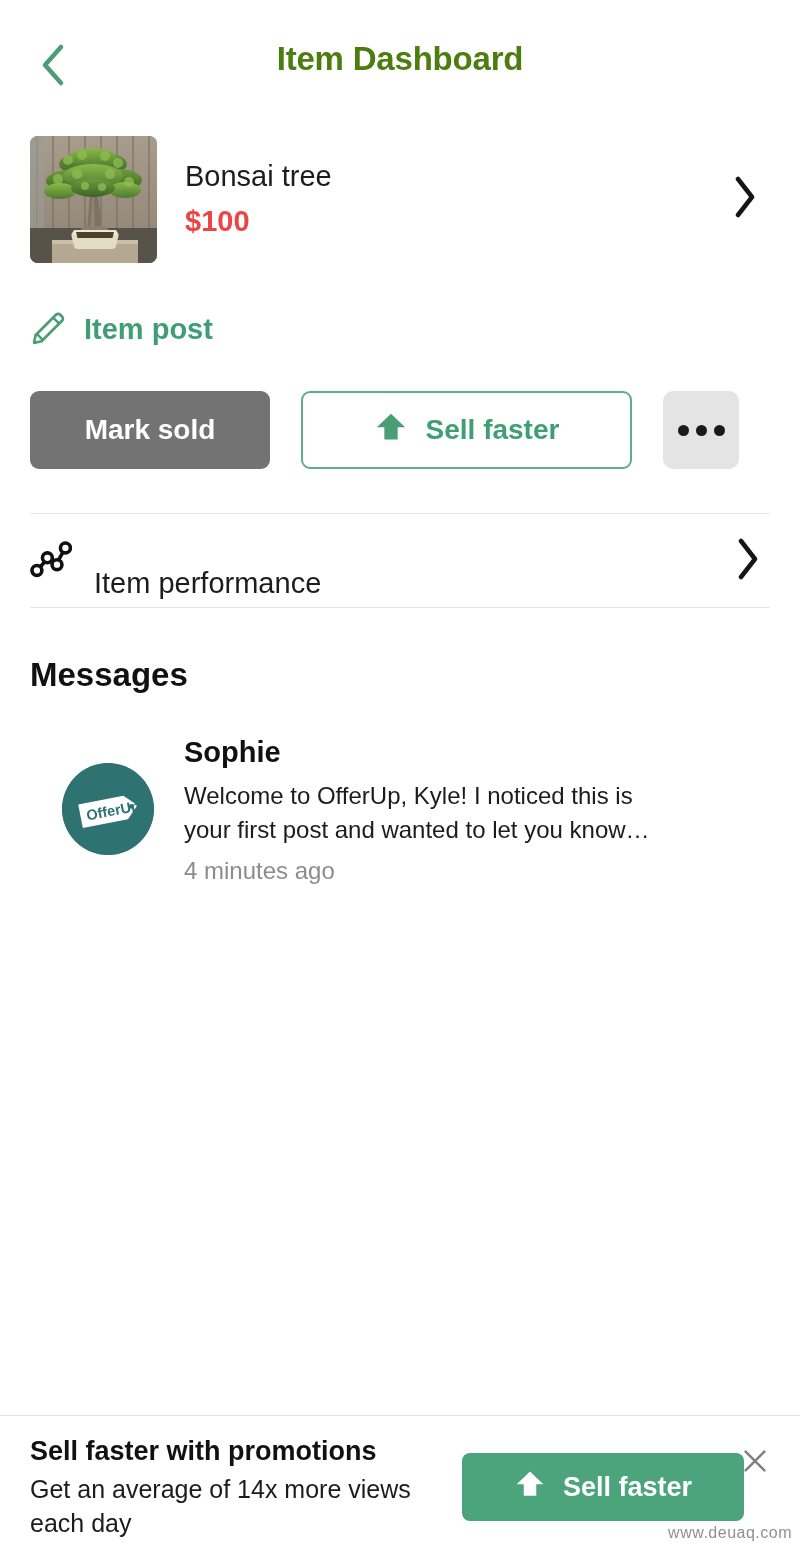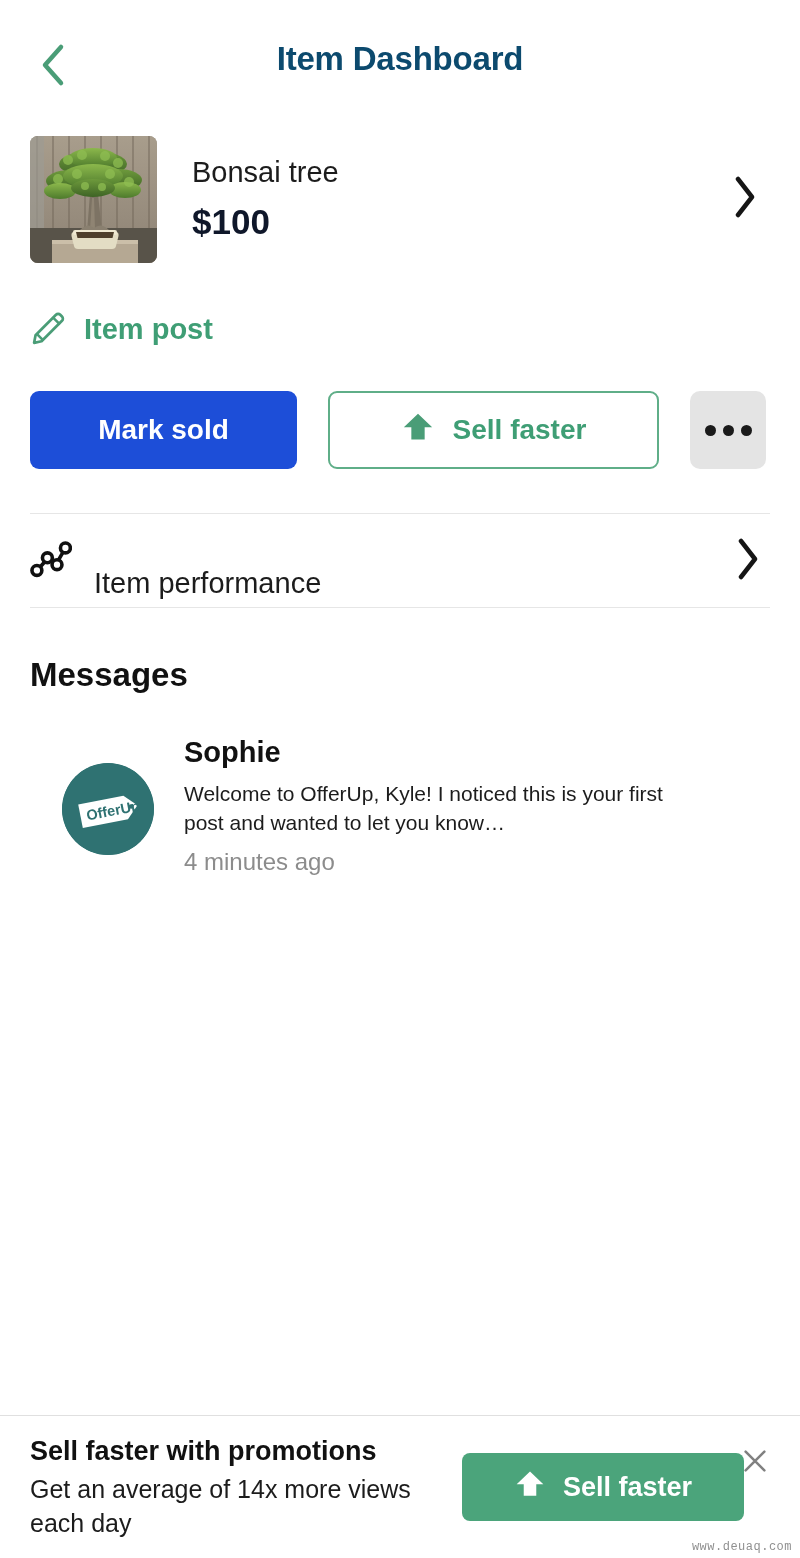--- a/index.html
+++ b/index.html
@@ -27,21 +27,21 @@
     width: 54px;
     height: 54px;
     display: flex;
     align-items: center;
     justify-content: center;
     cursor: pointer;
   }
   .page-title {
     font-size: 33px;
     font-weight: bold;
-    color: #0c4a6e;
+    color: #4d7c0f;
     letter-spacing: -0.2px;
   }
 
   
   .item-card {
     display: flex;
     align-items: center;
     padding: 12px 30px 0 30px;
     height: 150px;
     cursor: pointer;
@@ -52,35 +52,35 @@
     border-radius: 8px;
     overflow: hidden;
     flex: 0 0 auto;
     position: relative;
     background: #9a9386;
   }
   .thumb svg { display: block; width: 100%; height: 100%; }
 
   .item-info {
     flex: 1 1 auto;
-    padding-left: 35px;
+    padding-left: 28px;
     display: flex;
     flex-direction: column;
     justify-content: center;
     gap: 6px;
   }
   .item-title {
     font-size: 29px;
     color: #1c1c1c;
     line-height: 1.35;
     font-weight: 400;
   }
   .item-price {
-    font-size: 35px;
-    color: #0f172a;
+    font-size: 29px;
+    color: #ef4444;
     font-weight: bold;
     line-height: 1.35;
   }
   .item-views {
     font-size: 26px;
     color: #8c8c8c;
     line-height: 1.4;
   }
   .chev-right {
     flex: 0 0 auto;
@@ -118,23 +118,23 @@
     border-radius: 9px;
     display: flex;
     align-items: center;
     justify-content: center;
     font-size: 28px;
     font-weight: bold;
     cursor: pointer;
     border: 1px solid transparent;
   }
   .btn-primary {
-    background: #1d4ed8;
+    background: #737373;
     color: #ffffff;
-    width: 267px;
+    width: 240px;
   }
   .btn-outline {
     background: #ffffff;
     border: 2px solid #5fae88;
     color: #3f9e75;
     width: 331px;
     gap: 18px;
   }
   .btn-more {
     background: #e4e4e4;
@@ -206,21 +206,21 @@
     flex: 1 1 auto;
     max-width: 520px;
   }
   .msg-name {
     font-size: 29px;
     font-weight: bold;
     color: #111111;
     line-height: 1.4;
   }
   .msg-text {
-    font-size: 21px;
+    font-size: 24px;
     color: #1c1c1c;
     line-height: 1.42;
     padding-top: 6px;
   }
   .msg-time {
     font-size: 24px;
     color: #8c8c8c;
     padding-top: 10px;
   }
 
@@ -272,25 +272,25 @@
     width: 36px;
     height: 36px;
     display: flex;
     align-items: center;
     justify-content: center;
     cursor: pointer;
   }
   .watermark {
     position: absolute;
     right: 8px;
-    bottom: 4px;
-    font-size: 12px;
+    bottom: 16px;
+    font-size: 16px;
     color: #909090;
     letter-spacing: 0.5px;
-    font-family: Liberation Mono, monospace;
+    font-family: Liberation Sans, sans-serif;
   }
 </style>
 </head>
 <body>
 
 <div class="header">
   <div class="back-btn">
     <span>
       <svg width="28" height="44" viewBox="0 0 28 44" fill="none">
         <path d="M22 4 L6 22 L22 40" stroke="#4a9d77" stroke-width="4.5" stroke-linecap="round" stroke-linejoin="round"></path>

